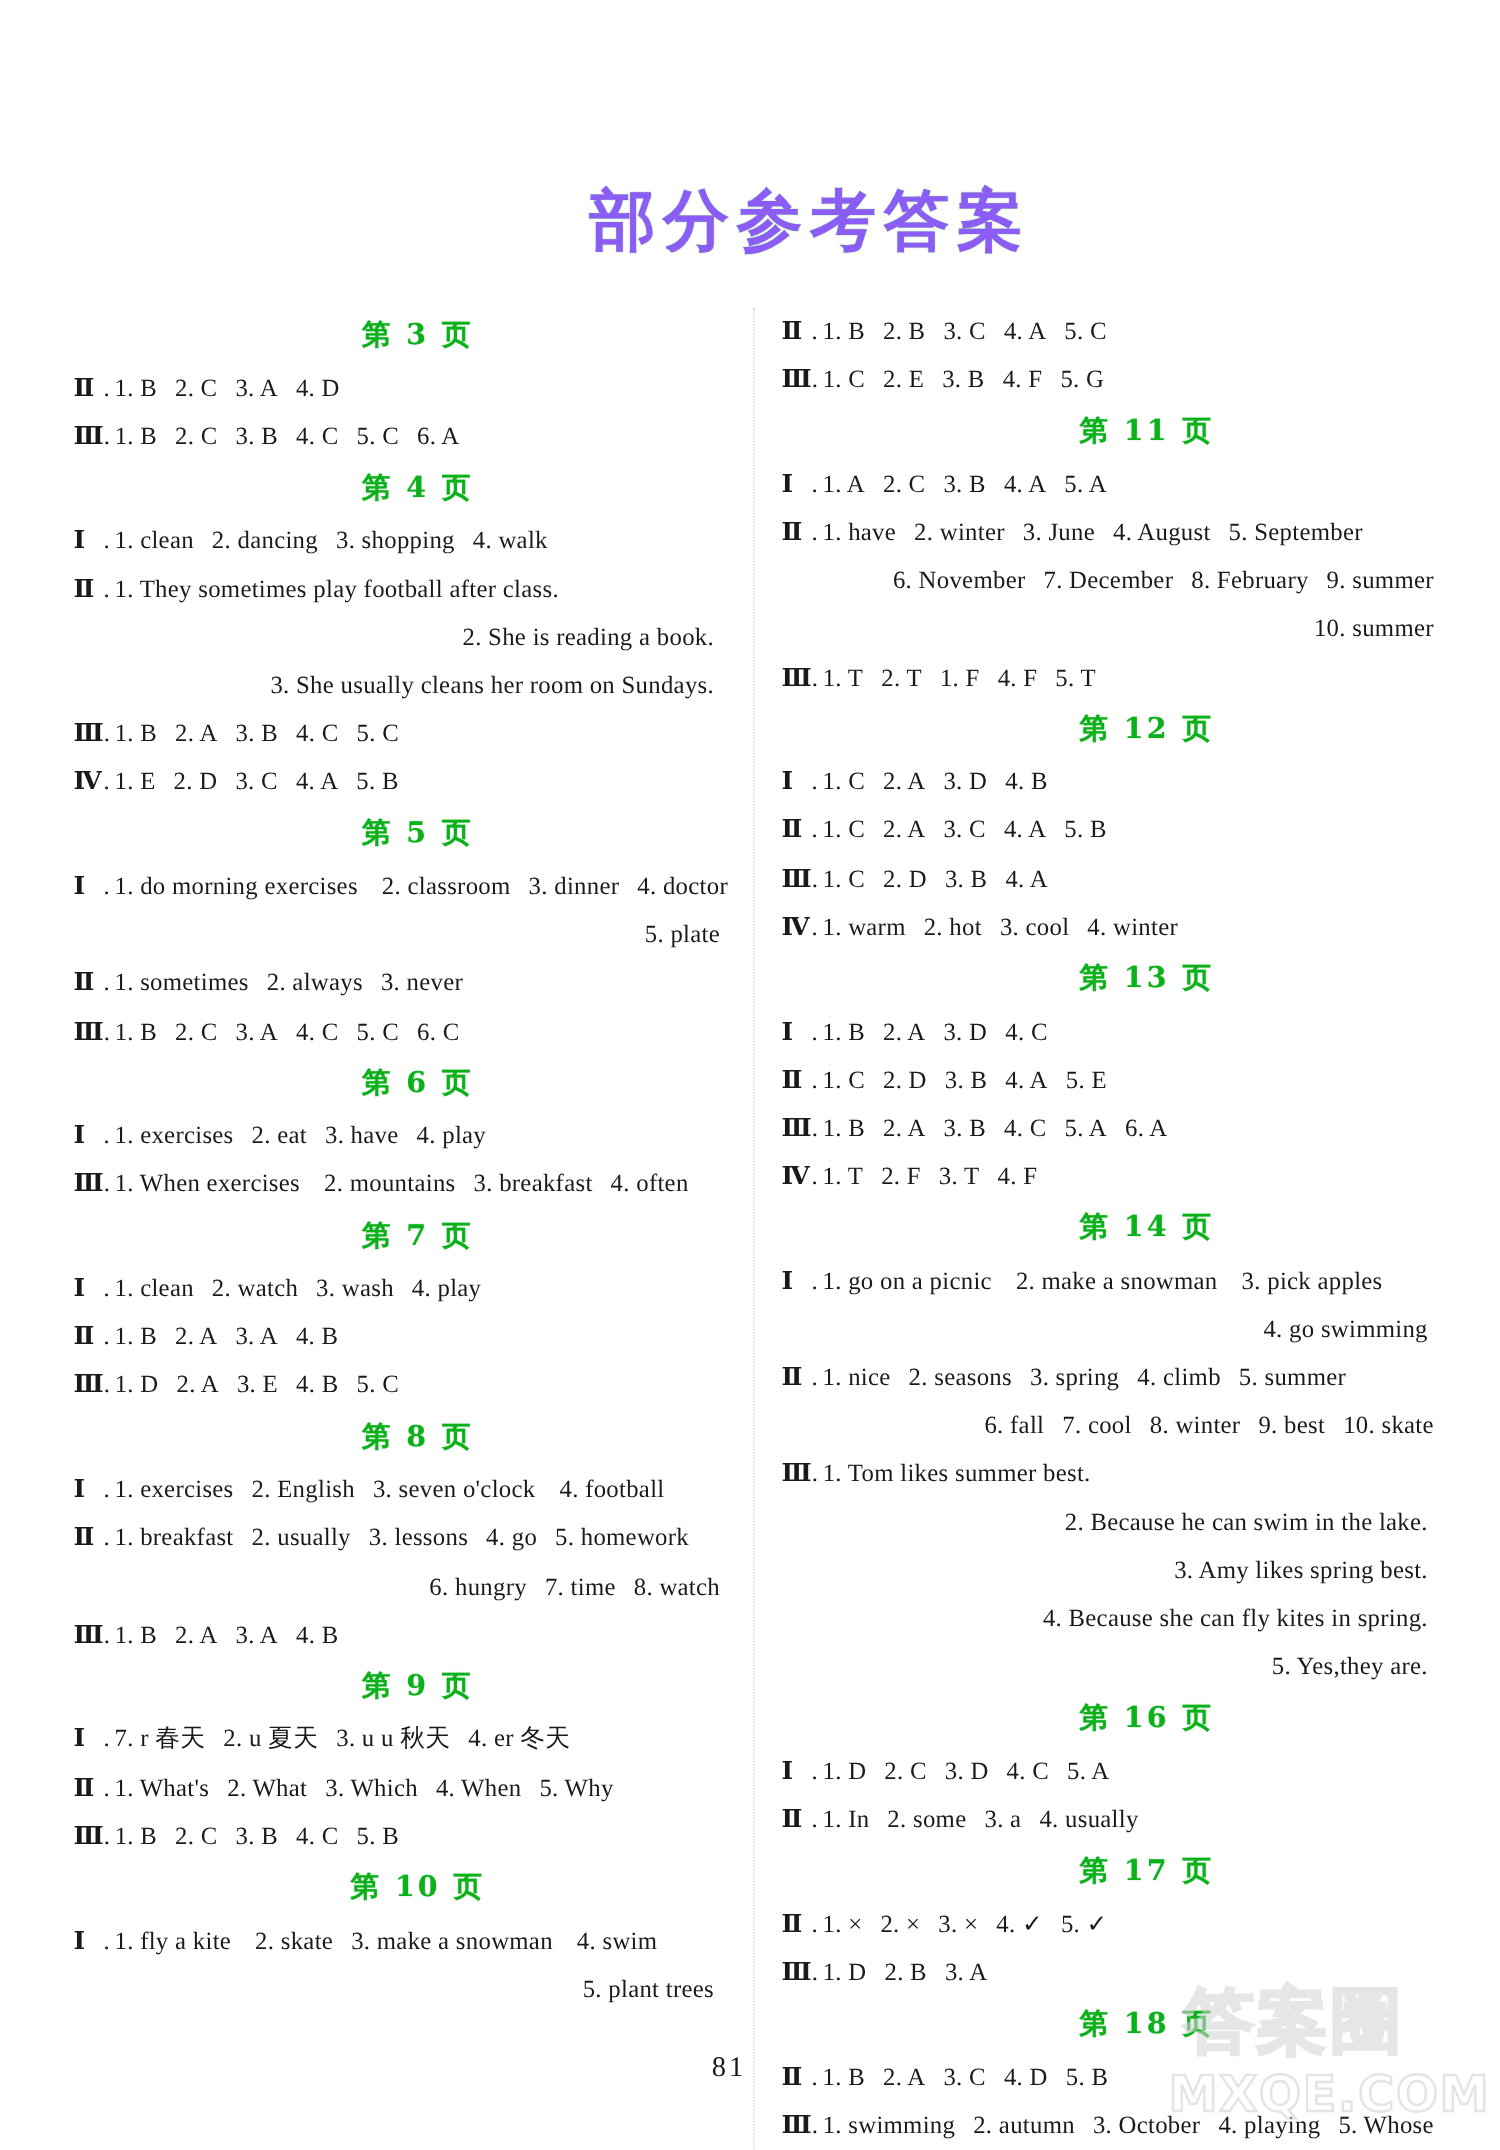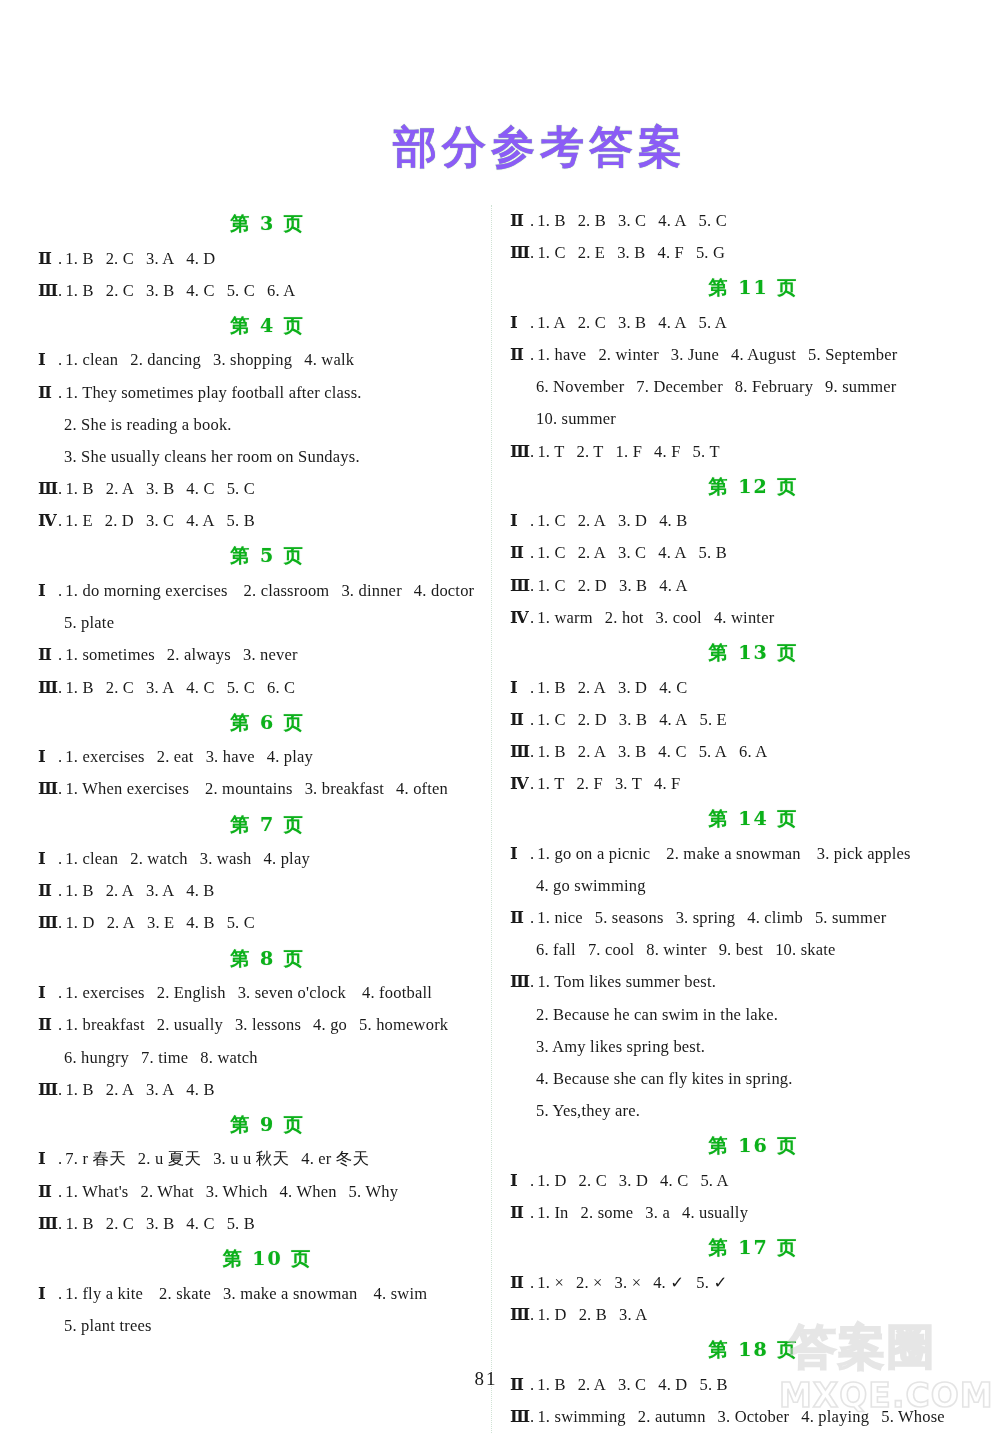--- a/index.html
+++ b/index.html
@@ -39,21 +39,21 @@
     font-weight: bold;
     letter-spacing: 5px;
     color: #8b5cf6;
     text-shadow: 0 0 1px rgba(0,150,0,0.55);
   }
 
   
   .columns {
     position: absolute;
     top: 205px;
-    left: 4px;
+    left: 15px;
     width: 920px;
     display: flex;
     align-items: flex-start;
   }
   .col {
     box-sizing: border-box;
   }
   .col-left {
     width: 487px;
     padding-left: 34px;
@@ -88,21 +88,21 @@
   .col-left  .page-head { padding-left: 16px; }
 
   
   .line {
     display: block;
     font-size: 16.5px;
     line-height: 1.95;
     white-space: nowrap;
     letter-spacing: .2px;
   }
-  .line.cont { padding-left: 26px; }
+  .line.cont { padding-left: 26px; text-align: right; }
 
   .rn {
     display: inline-block;
     min-width: 19px;
     font-family: "DejaVu Serif", "Liberation Serif", serif;
     font-weight: 600;
     letter-spacing: -1px;
   }
   .rn-dot { margin: 0 3px 0 1px; }
 
@@ -221,21 +221,21 @@
         <div class="line"><span class="rn">Ⅲ</span><span class="rn-dot">.</span><span class="item">1. C</span><span class="item">2. D</span><span class="item">3. B</span><span class="item">4. A</span></div>
         <div class="line"><span class="rn">Ⅳ</span><span class="rn-dot">.</span><span class="item">1. warm</span><span class="item">2. hot</span><span class="item">3. cool</span><span class="item">4. winter</span></div>
         <div class="page-head">第 13 页</div>
         <div class="line"><span class="rn">Ⅰ</span><span class="rn-dot">.</span><span class="item">1. B</span><span class="item">2. A</span><span class="item">3. D</span><span class="item">4. C</span></div>
         <div class="line"><span class="rn">Ⅱ</span><span class="rn-dot">.</span><span class="item">1. C</span><span class="item">2. D</span><span class="item">3. B</span><span class="item">4. A</span><span class="item">5. E</span></div>
         <div class="line"><span class="rn">Ⅲ</span><span class="rn-dot">.</span><span class="item">1. B</span><span class="item">2. A</span><span class="item">3. B</span><span class="item">4. C</span><span class="item">5. A</span><span class="item">6. A</span></div>
         <div class="line"><span class="rn">Ⅳ</span><span class="rn-dot">.</span><span class="item">1. T</span><span class="item">2. F</span><span class="item">3. T</span><span class="item">4. F</span></div>
         <div class="page-head">第 14 页</div>
         <div class="line"><span class="rn">Ⅰ</span><span class="rn-dot">.</span><span class="item wide">1. go on a picnic</span><span class="item wide">2. make a snowman</span><span class="item wide">3. pick apples</span></div>
         <div class="line cont"><span class="item wide">4. go swimming</span></div>
-        <div class="line"><span class="rn">Ⅱ</span><span class="rn-dot">.</span><span class="item">1. nice</span><span class="item">5. seasons</span><span class="item">3. spring</span><span class="item">4. climb</span><span class="item">5. summer</span></div>
+        <div class="line"><span class="rn">Ⅱ</span><span class="rn-dot">.</span><span class="item">1. nice</span><span class="item">2. seasons</span><span class="item">3. spring</span><span class="item">4. climb</span><span class="item">5. summer</span></div>
         <div class="line cont"><span class="item">6. fall</span><span class="item">7. cool</span><span class="item">8. winter</span><span class="item">9. best</span><span class="item">10. skate</span></div>
         <div class="line"><span class="rn">Ⅲ</span><span class="rn-dot">.</span><span class="item wide">1. Tom likes summer best.</span></div>
         <div class="line cont"><span class="item wide">2. Because he can swim in the lake.</span></div>
         <div class="line cont"><span class="item wide">3. Amy likes spring best.</span></div>
         <div class="line cont"><span class="item wide">4. Because she can fly kites in spring.</span></div>
         <div class="line cont"><span class="item wide">5. Yes,they are.</span></div>
         <div class="page-head">第 16 页</div>
         <div class="line"><span class="rn">Ⅰ</span><span class="rn-dot">.</span><span class="item">1. D</span><span class="item">2. C</span><span class="item">3. D</span><span class="item">4. C</span><span class="item">5. A</span></div>
         <div class="line"><span class="rn">Ⅱ</span><span class="rn-dot">.</span><span class="item">1. In</span><span class="item">2. some</span><span class="item">3. a</span><span class="item">4. usually</span></div>
         <div class="page-head">第 17 页</div>

